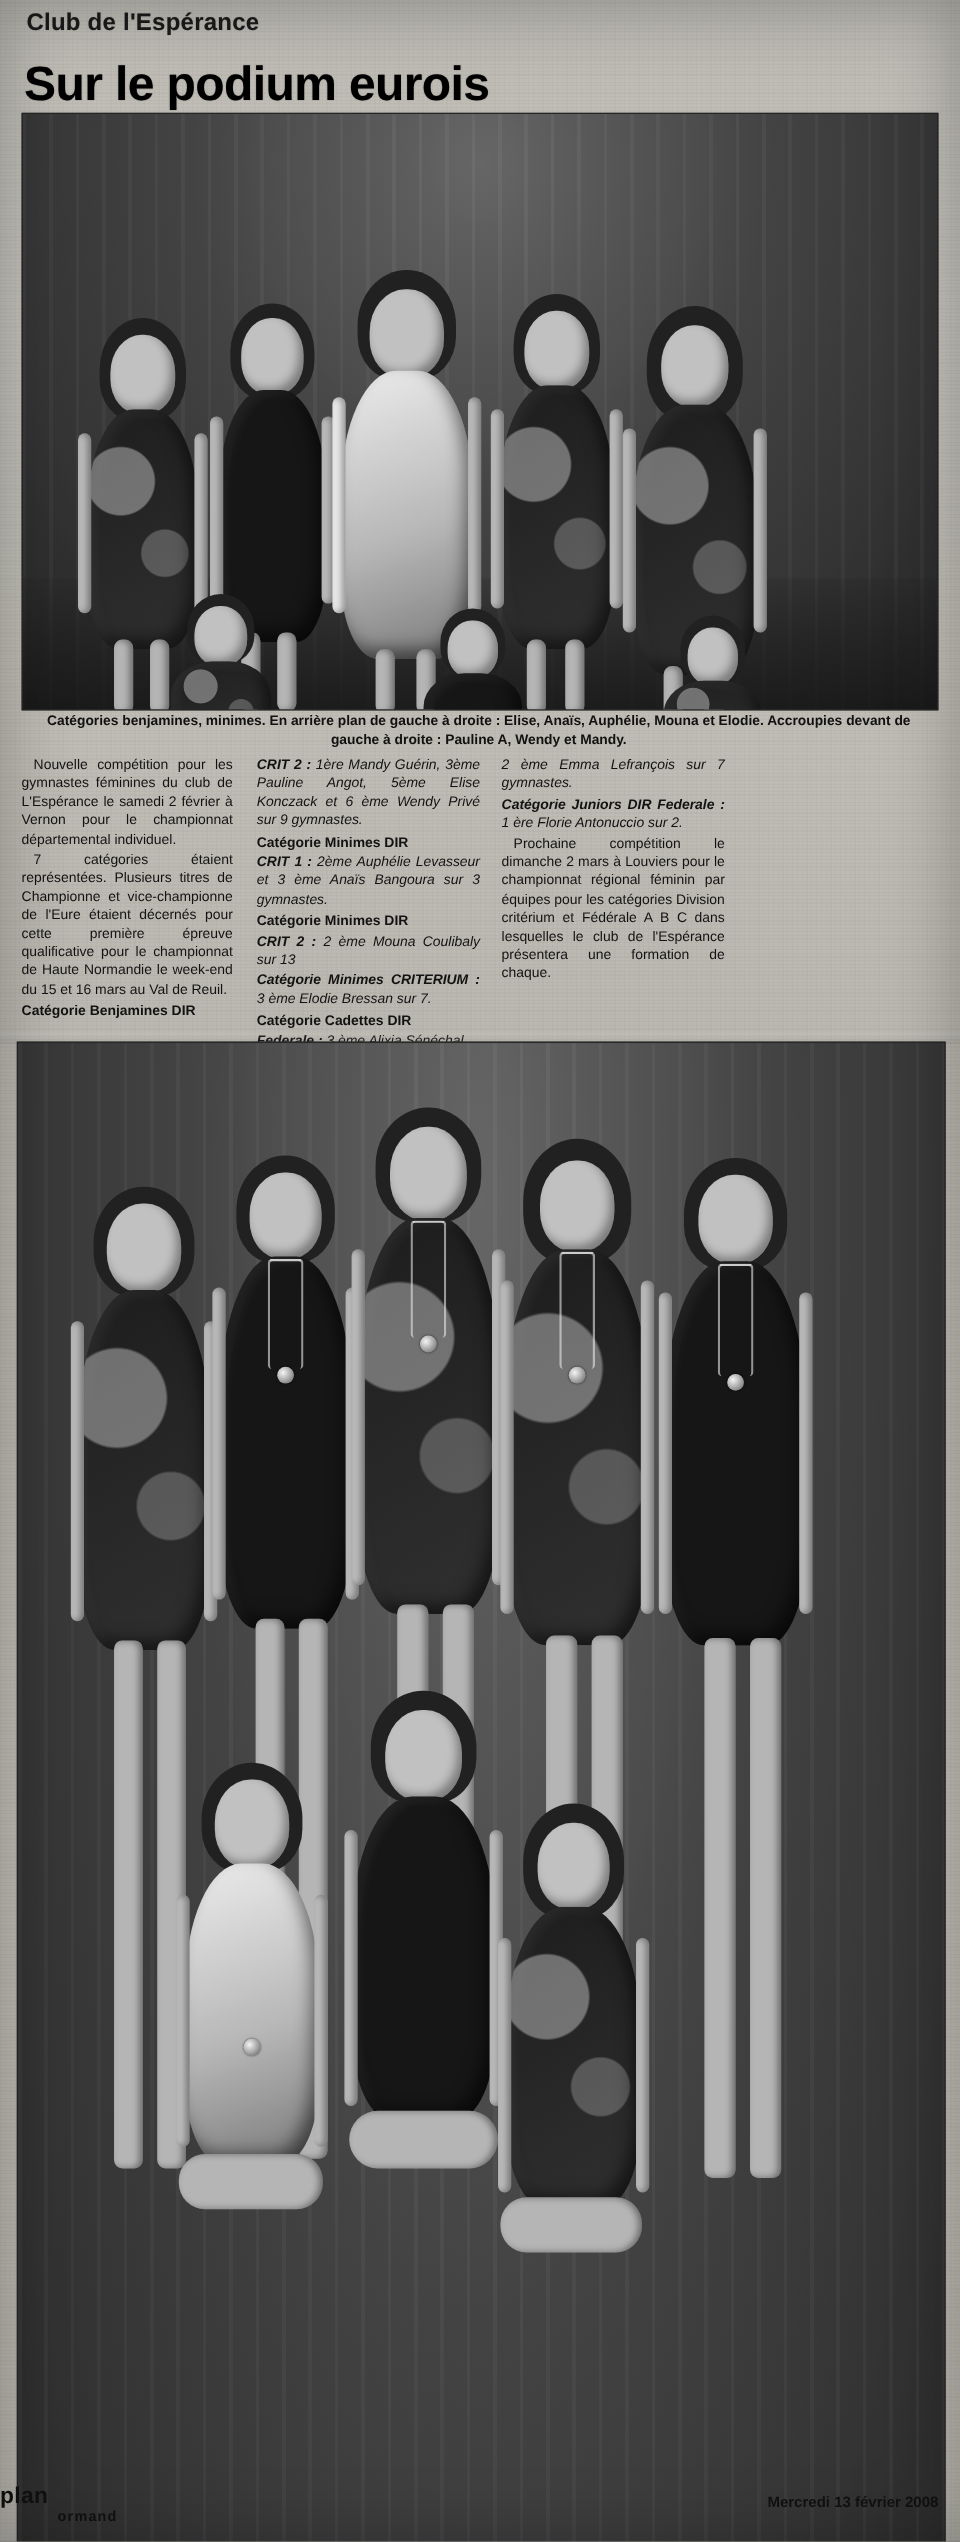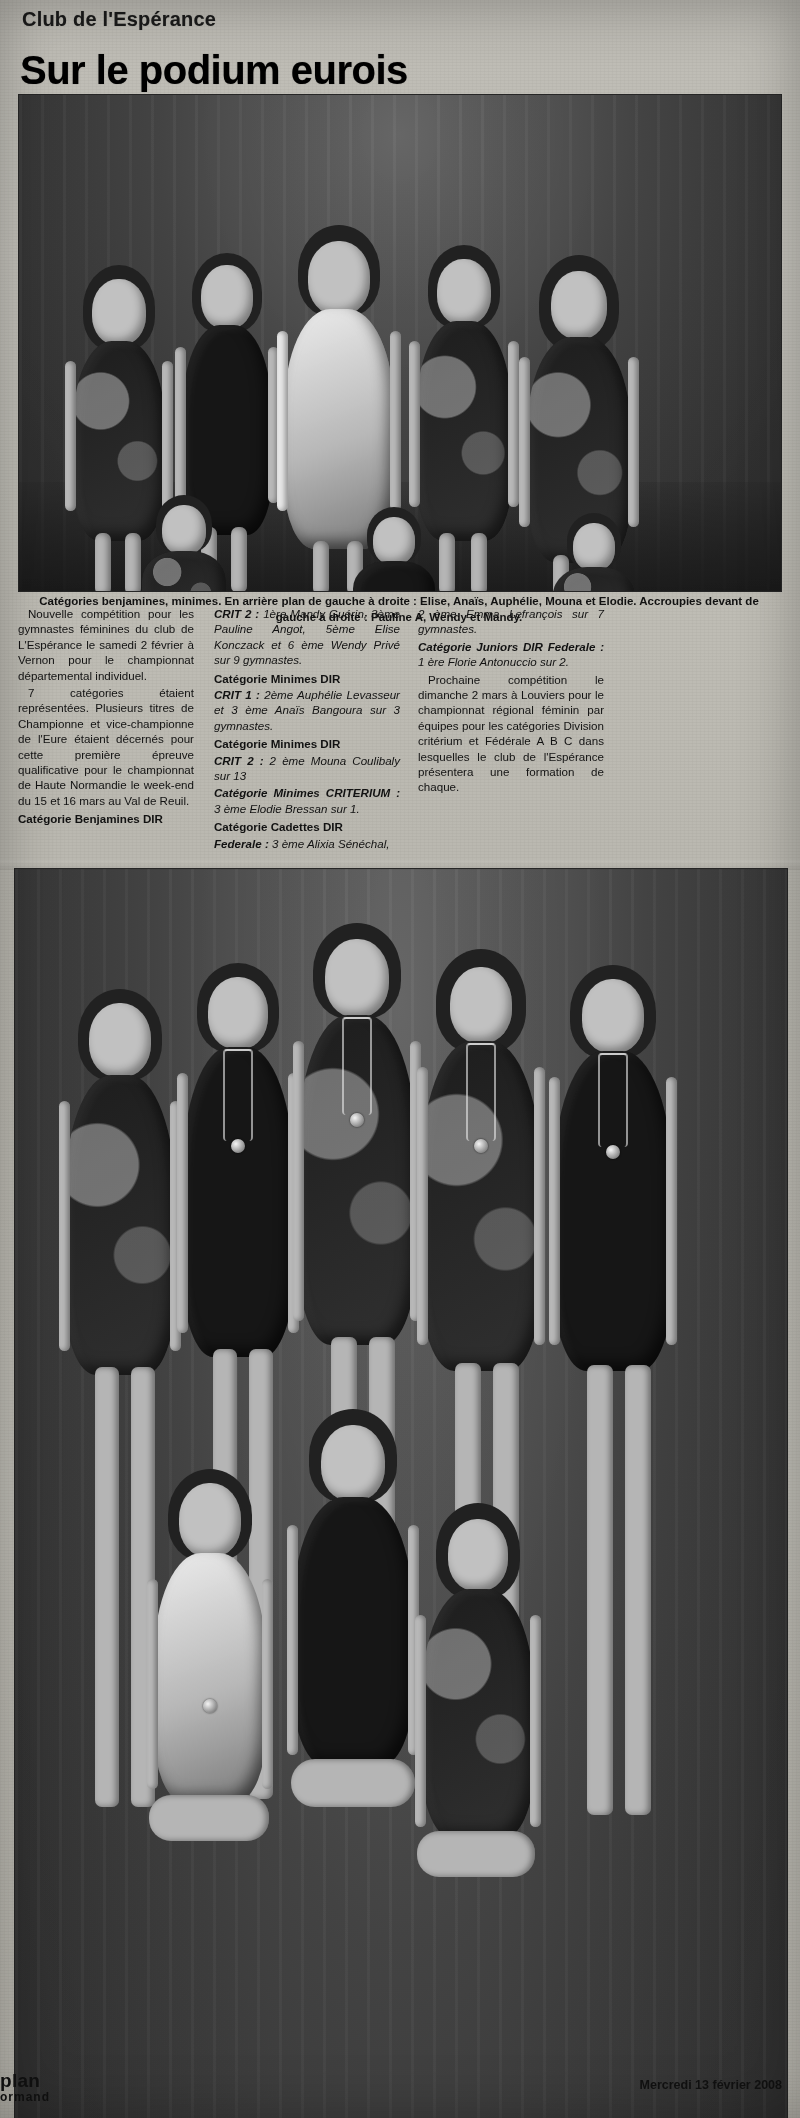--- a/index.html
+++ b/index.html
@@ -169,21 +169,21 @@
     color: #111;
     text-align: center;
     line-height: 1.35;
     width: 762px;
   }
   #caption-top { left: 18px; top: 594px; }
 
   
   .cols {
     position: absolute;
-    left: 18px; top: 606px;
+    left: 18px; top: 630px;
     width: 762px;
     height: 225px;
   }
   .col {
     position: absolute;
     top: 0;
     font-size: 11.6px;
     line-height: 1.33;
     color: #121212;
     text-align: justify;
@@ -205,20 +205,21 @@
     font-size: 19px;
     font-weight: bold;
     color: #111;
     letter-spacing: .3px;
   }
   .masthead .sub {
     display: block;
     font-size: 12px;
     letter-spacing: 1px;
     margin-top: -2px;
+    padding-left: 48px;
   }
   .footer-date {
     position: absolute;
     right: 18px; top: 2078px;
     font-size: 12.5px;
     font-weight: bold;
     color: #111;
   }
   .edge-shadow {
     position: absolute;
@@ -328,21 +329,21 @@
       <p>7 catégories étaient représentées. Plusieurs titres de Championne et vice-championne de l'Eure étaient décernés pour cette première épreuve qualificative pour le championnat de Haute Normandie le week-end du 15 et 16 mars au Val de Reuil.</p>
       <p class="sub">Catégorie Benjamines DIR</p>
     </div>
 
     <div class="col" id="col-2">
       <p class="noind"><span class="runin">CRIT 2 :</span><span> 1ère Mandy Guérin, 3ème Pauline Angot, 5ème Elise Konczack et 6 ème Wendy Privé sur 9 gymnastes.</span></p>
       <p class="sub">Catégorie Minimes DIR</p>
       <p class="noind"><span class="runin">CRIT 1 :</span><span> 2ème Auphélie Levasseur et 3 ème Anaïs Bangoura sur 3 gymnastes.</span></p>
       <p class="sub">Catégorie Minimes DIR</p>
       <p class="noind"><span class="runin">CRIT 2 :</span><span> 2 ème Mouna Coulibaly sur 13</span></p>
-      <p class="noind"><span class="runin">Catégorie Minimes CRITERIUM :</span><span> 3 ème Elodie Bressan sur 1.</span></p>
+      <p class="noind"><span class="runin">Catégorie Minimes CRITERIUM :</span><span> 3 ème Elodie Bressan sur 7.</span></p>
       <p class="sub">Catégorie Cadettes DIR</p>
       <p class="noind"><span class="runin">Federale :</span><span> 3 ème Alixia Sénéchal,</span></p>
     </div>
 
     <div class="col" id="col-3">
       <p class="noind">2 ème Emma Lefrançois sur 7 gymnastes.</p>
       <p class="noind"><span class="runin">Catégorie Juniors DIR Federale :</span><span> 1 ère Florie Antonuccio sur 2.</span></p>
       <p>Prochaine compétition le dimanche 2 mars à Louviers pour le championnat régional féminin par équipes pour les catégories Division critérium et Fédérale A B C dans lesquelles le club de l'Espérance présentera une formation de chaque.</p>
     </div>
   </div>

